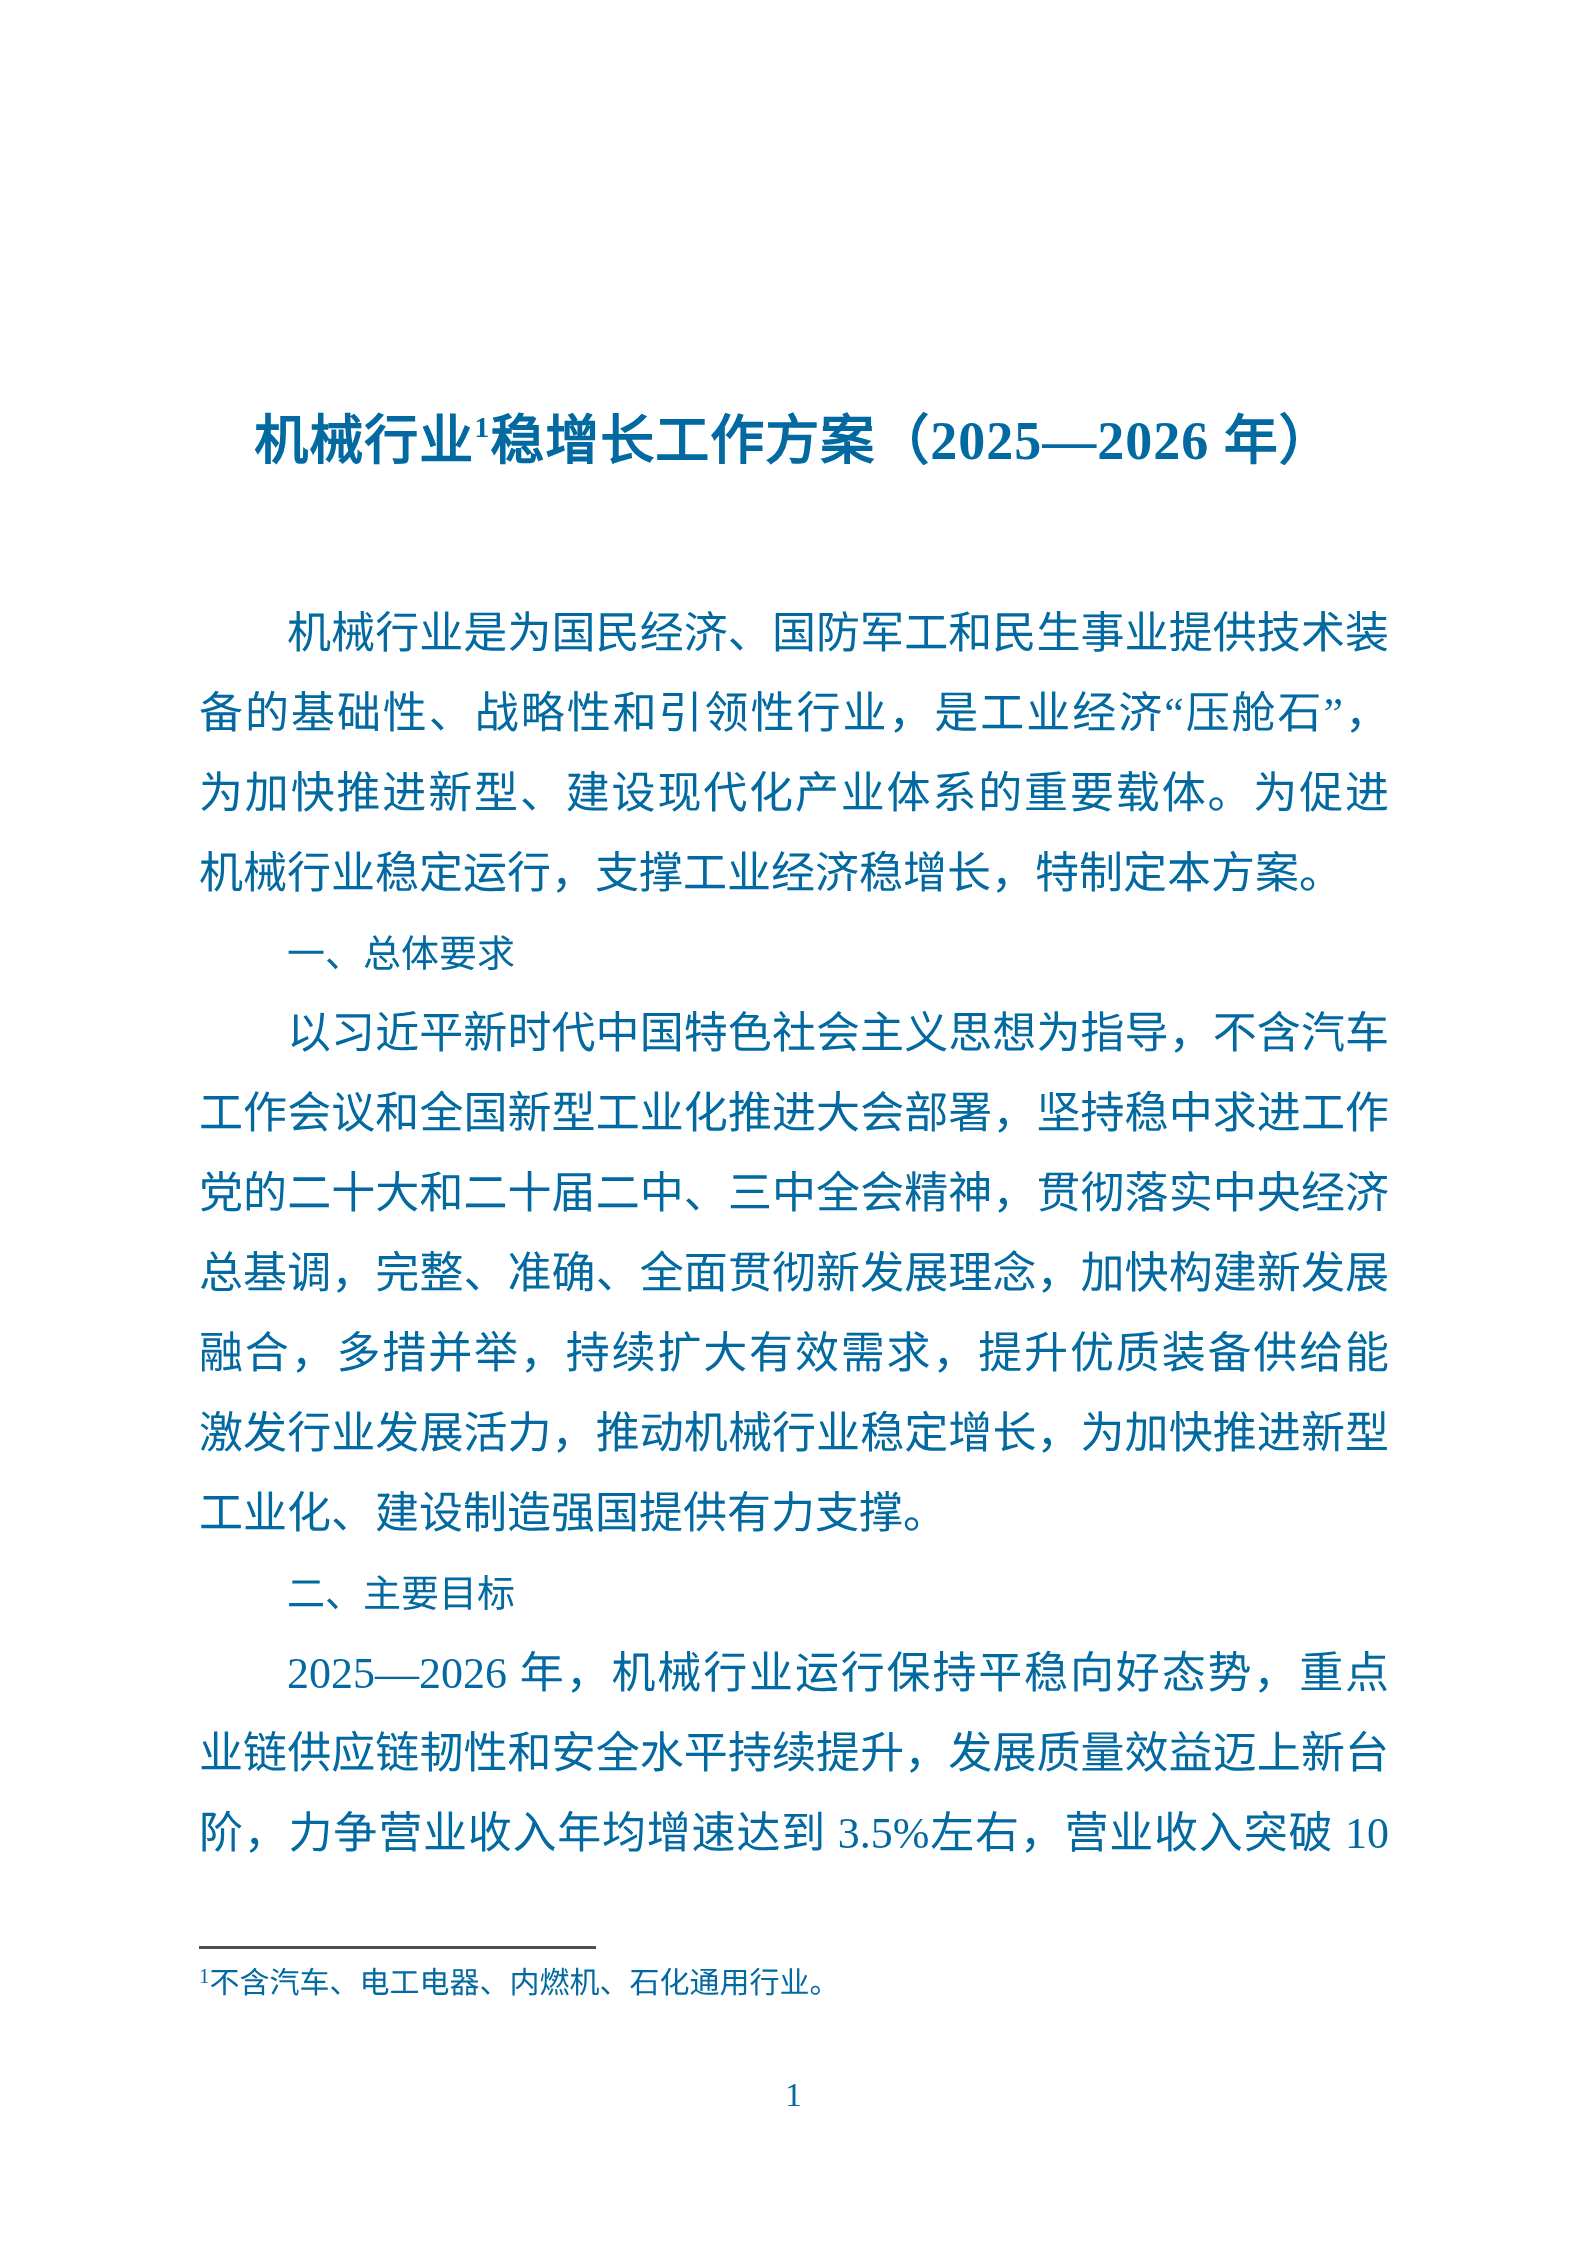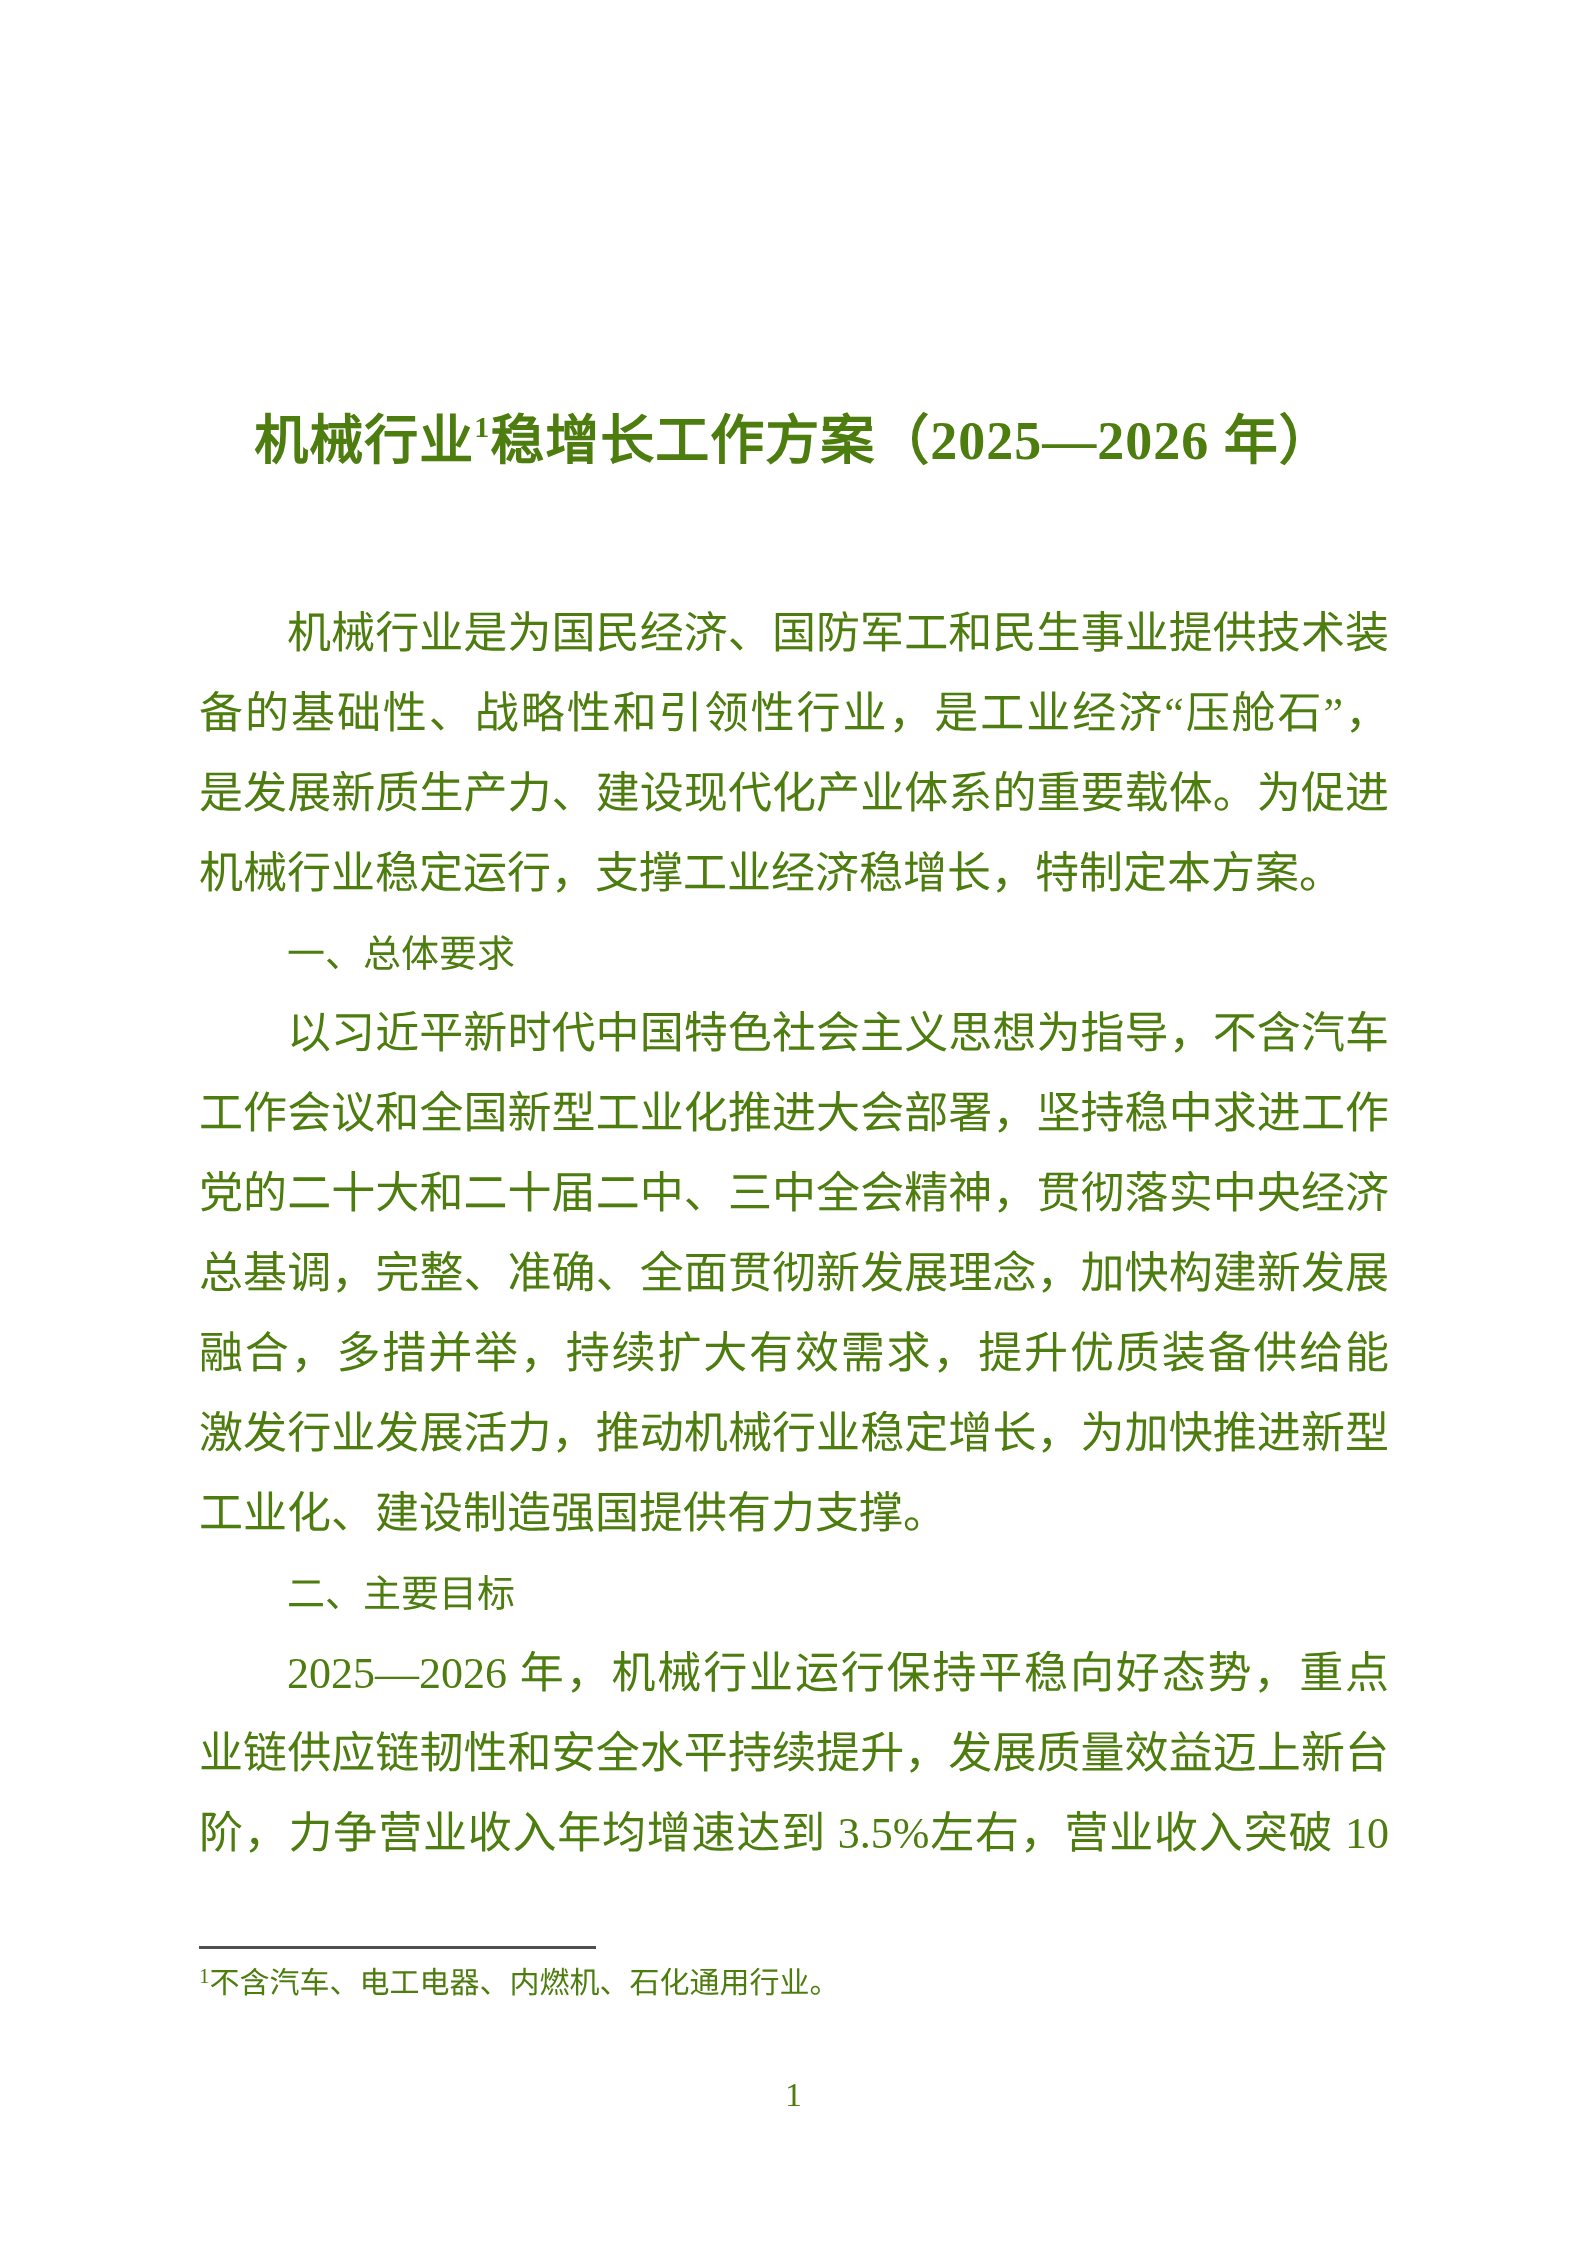--- a/index.html
+++ b/index.html
@@ -5,21 +5,21 @@
   html, body {
     margin: 0;
     padding: 0;
     background: #ffffff;
   }
   .page {
     position: relative;
     width: 1587px;
     height: 2245px;
     background: #ffffff;
-    color: #4d7c0f;
+    color: #0369a1;
     overflow: hidden;
     font-family: "Liberation Serif", "DejaVu Serif", serif;
   }
   .content {
     position: absolute;
     left: 199px;
     top: 402px;
     width: 1190px;
   }
   .doc-title {
@@ -104,21 +104,21 @@
 
   <div class="content">
 
     <h1 class="doc-title"><span>机械行业</span><sup>1</sup><span>稳增长工作方案（2025—2026 年）</span></h1>
 
     <div class="body-block">
 
       <div class="para">
         <div class="line first">机械行业是为国民经济、国防军工和民生事业提供技术装</div>
         <div class="line">备的基础性、战略性和引领性行业，是工业经济“压舱石”，</div>
-        <div class="line">是发展新质生产力、建设现代化产业体系的重要载体。为促进</div>
+        <div class="line">为加快推进新型、建设现代化产业体系的重要载体。为促进</div>
         <div class="line last">机械行业稳定运行，支撑工业经济稳增长，特制定本方案。</div>
       </div>
 
       <div class="heading">一、总体要求</div>
 
       <div class="para">
         <div class="line first">以习近平新时代中国特色社会主义思想为指导，不含汽车</div>
         <div class="line">工作会议和全国新型工业化推进大会部署，坚持稳中求进工作</div>
         <div class="line">党的二十大和二十届二中、三中全会精神，贯彻落实中央经济</div>
         <div class="line">总基调，完整、准确、全面贯彻新发展理念，加快构建新发展</div>

